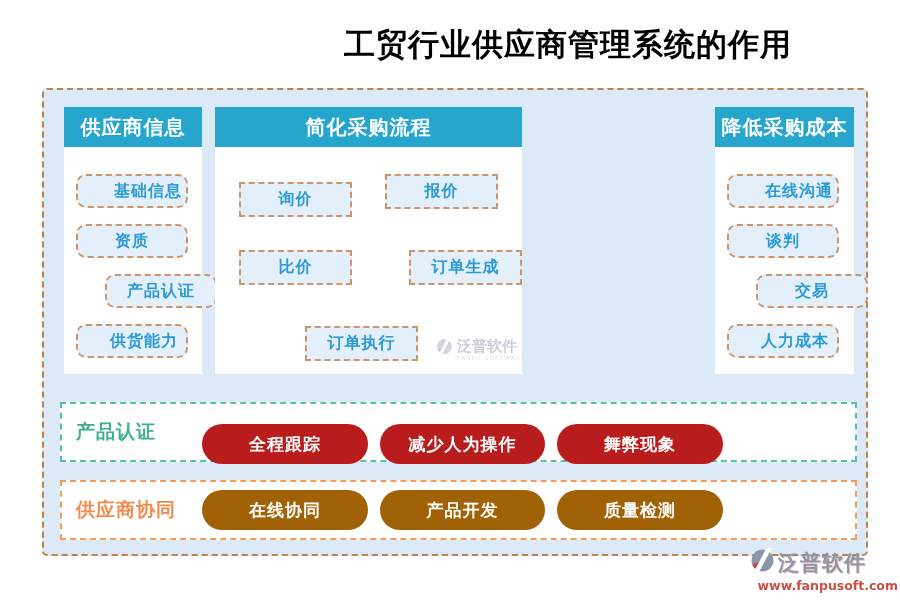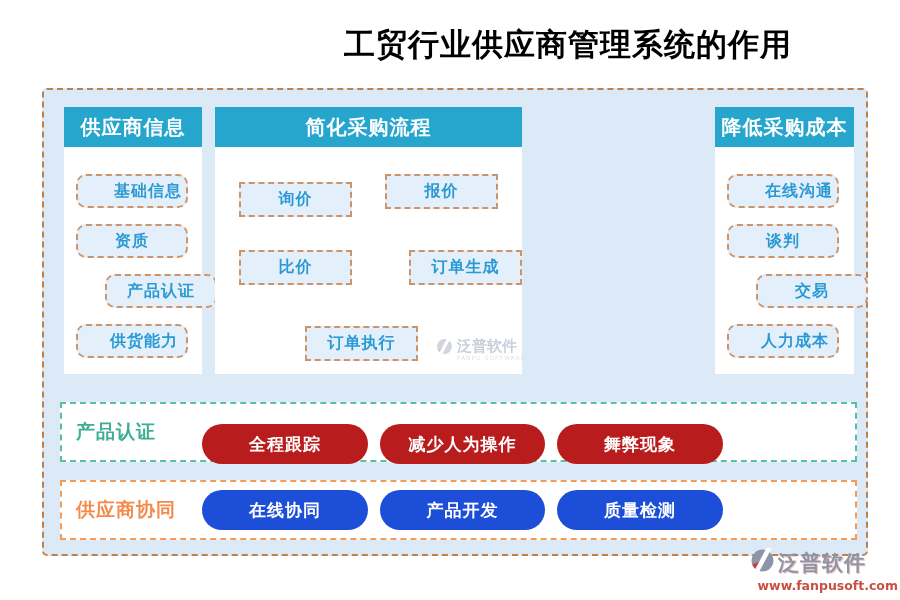--- a/index.html
+++ b/index.html
@@ -70,21 +70,21 @@
   .strip-green  .strip-label { color:#3FAE93; }
   .strip-orange .strip-label { color:#F28B4B; }
 
   .pill {
     position:absolute; top:8px; height:40px; border-radius:20px;
     color:#ffffff; font-size:17px; font-weight:bold;
     display:flex; align-items:center; justify-content:center;
     letter-spacing:1px;
   }
   .strip-green  .pill { background:#b91c1c;margin-top:12px; }
-  .strip-orange .pill { background:#1d4ed8; }
+  .strip-orange .pill { background:#a16207; }
   .pill-1 { left:140px; width:166px; }
   .pill-2 { left:318px; width:165px; }
   .pill-3 { left:495px; width:166px; }
 
   .watermark {
     position:absolute; left:436px; top:338px;
     display:flex; align-items:flex-start; gap:4px; opacity:.9;
   }
   .watermark .wm-text { color:#C4CAD6; font-size:15px; font-weight:bold; line-height:16px; }
   .watermark .wm-sub  { color:#DADEE6; font-size:6px; letter-spacing:1px; }

